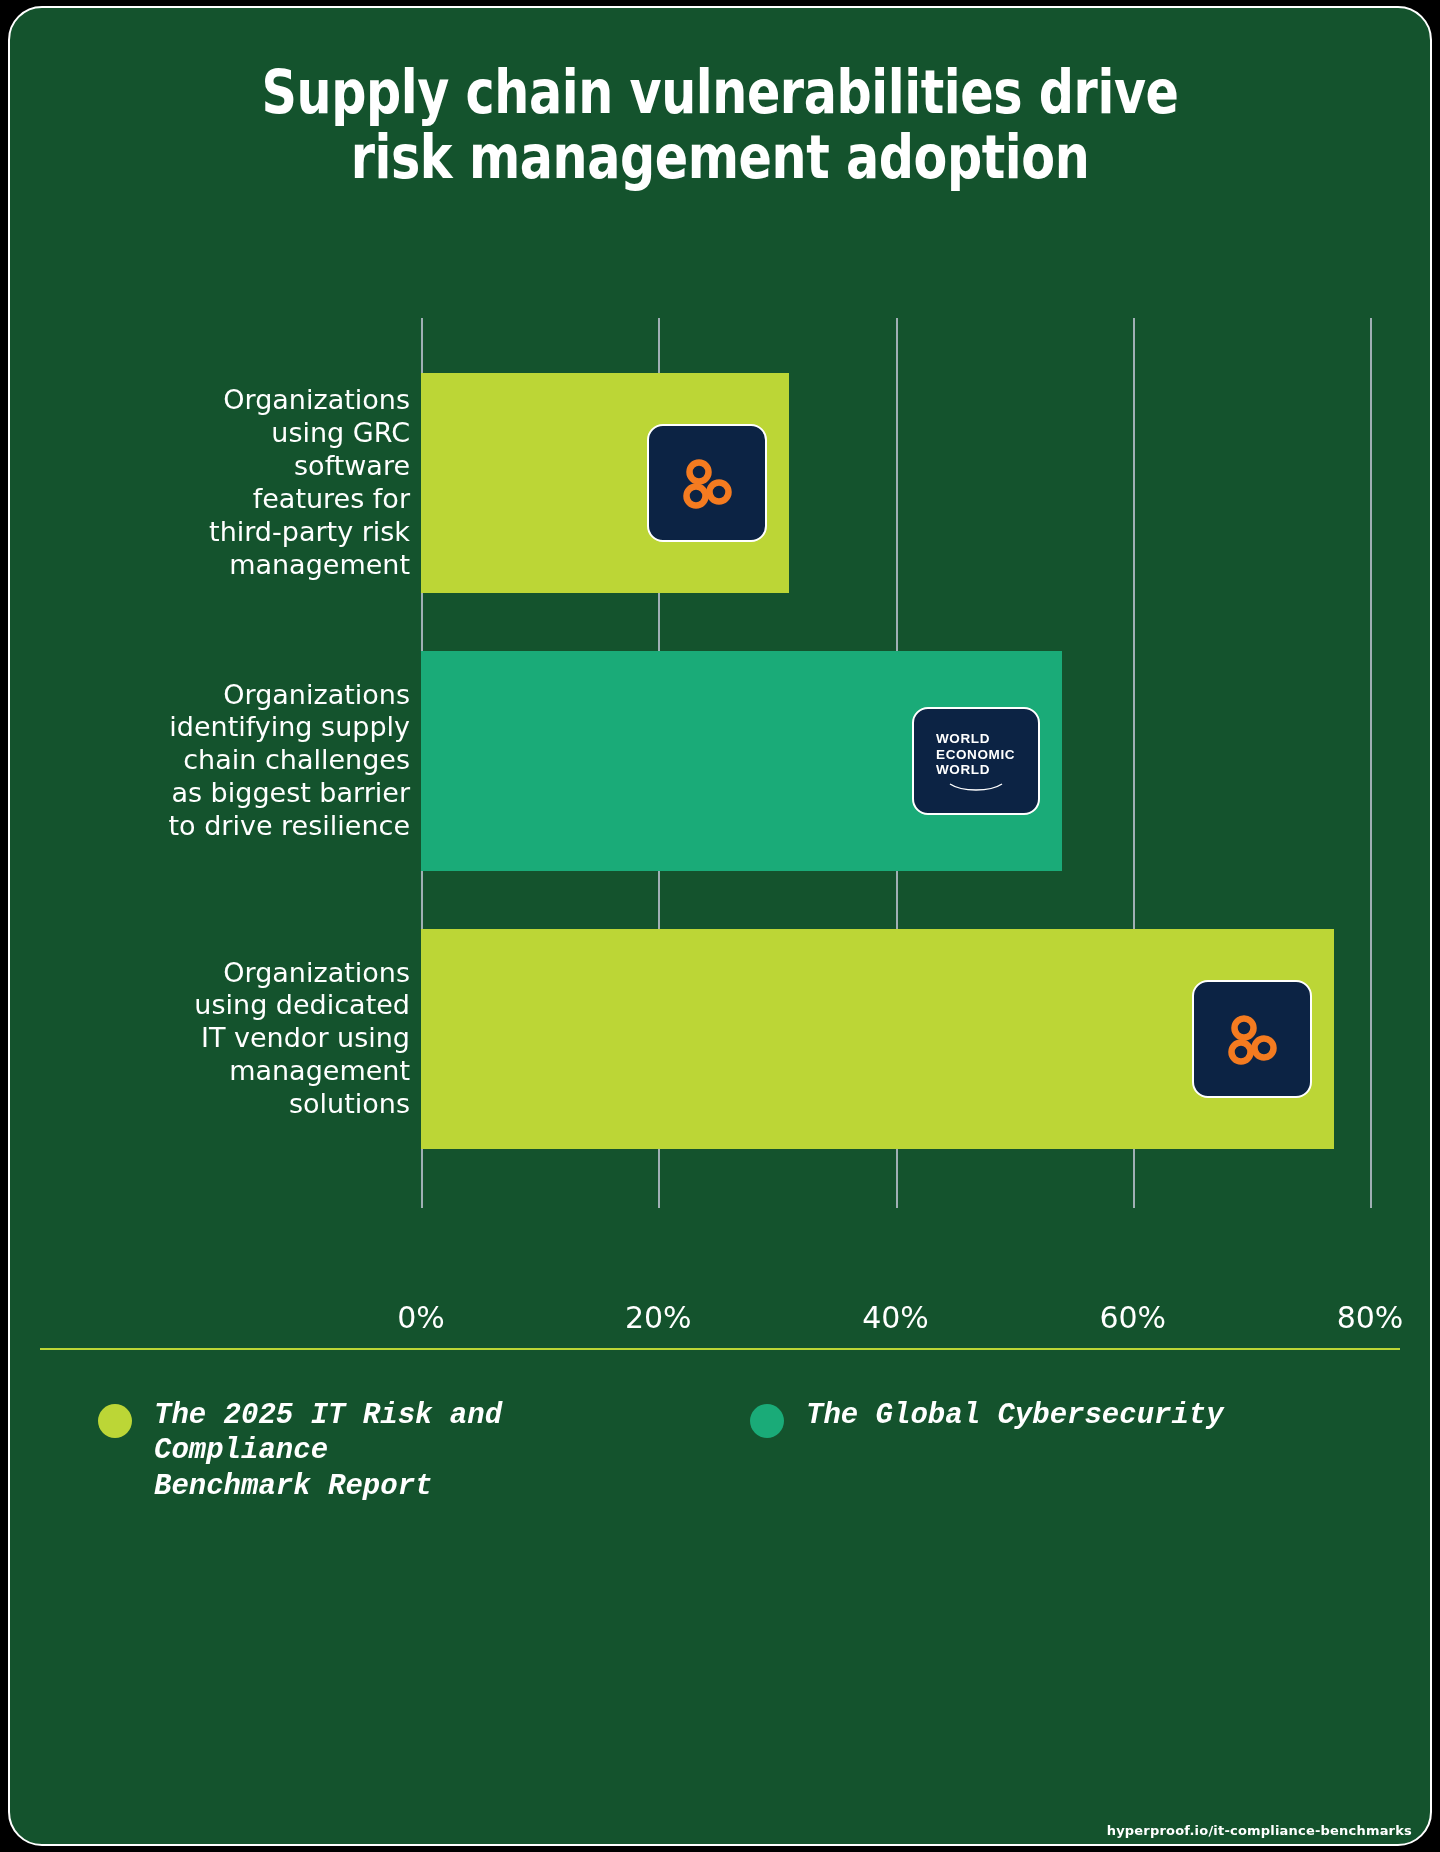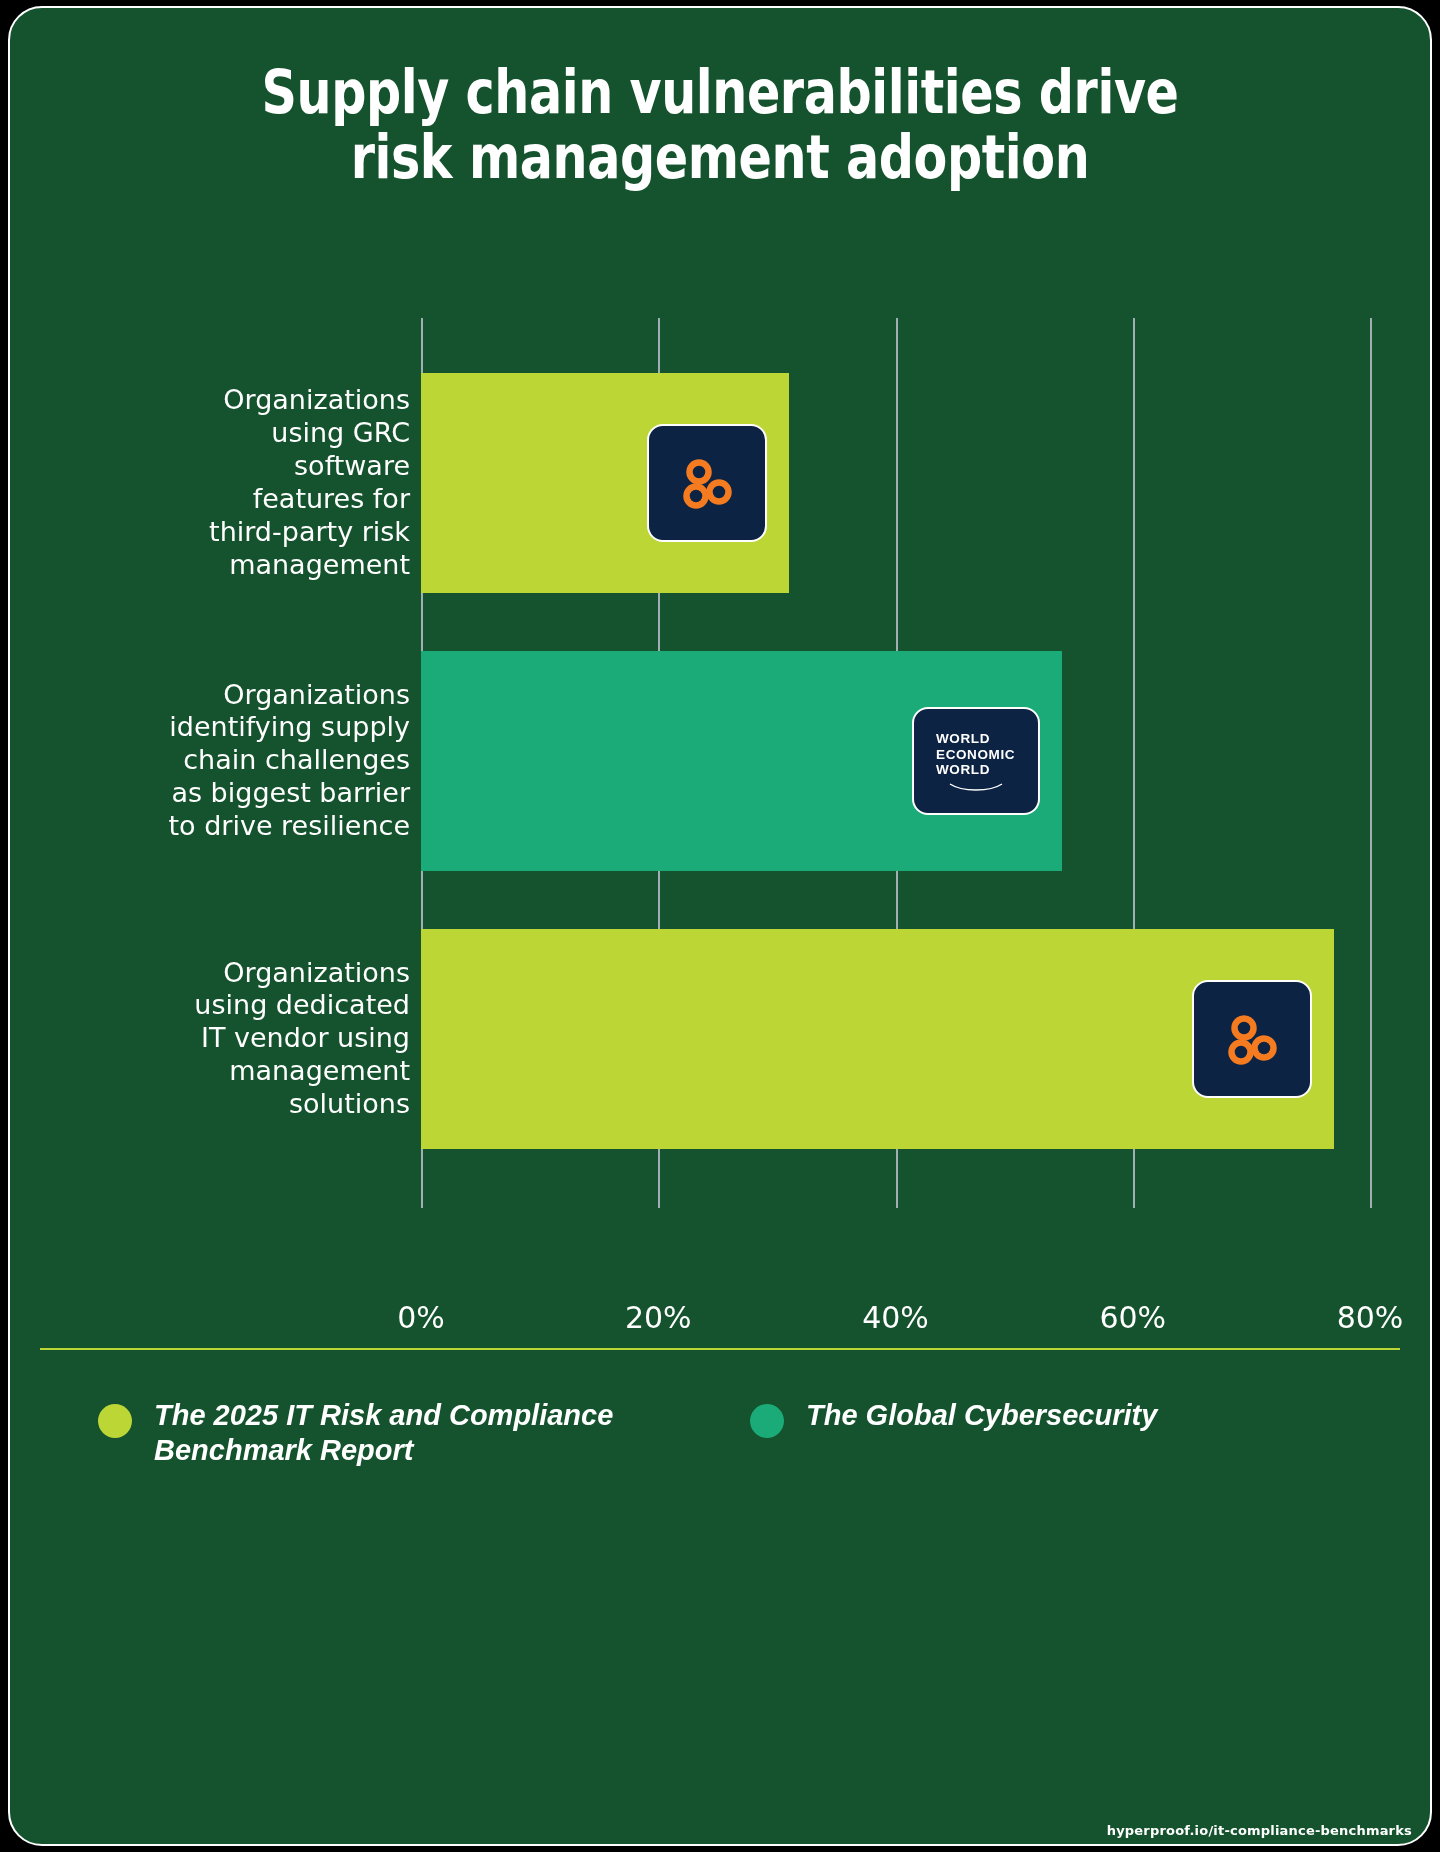--- a/index.html
+++ b/index.html
@@ -192,21 +192,21 @@
   .legend-item.i0 { left: 28px; width: 560px; }
   .legend-item.i1 { left: 680px; width: 560px; }
 
   .swatch {
     width: 34px; height: 34px; border-radius: 50%;
     flex: 0 0 34px;
     margin-top: 6px;
   }
   .legend-text {
     color: #ffffff;
-    font-family: Liberation Sans, sans-serif;
+    font-family: Liberation Mono, monospace;
     font-style: italic;
     font-weight: 700;
     font-size: 29px;
     line-height: 1.22;
   }
 
   .source {
     position: absolute;
     right: 18px;
     bottom: 6px;

